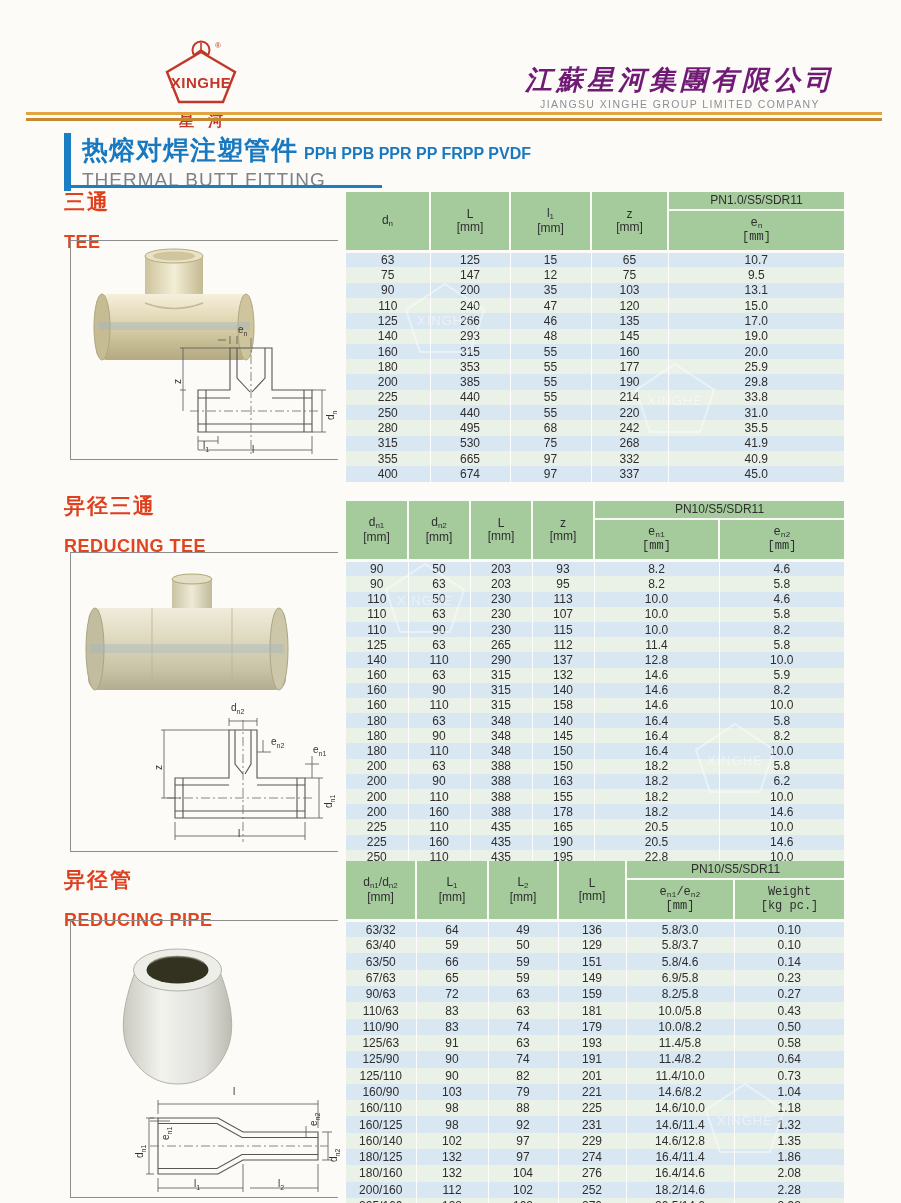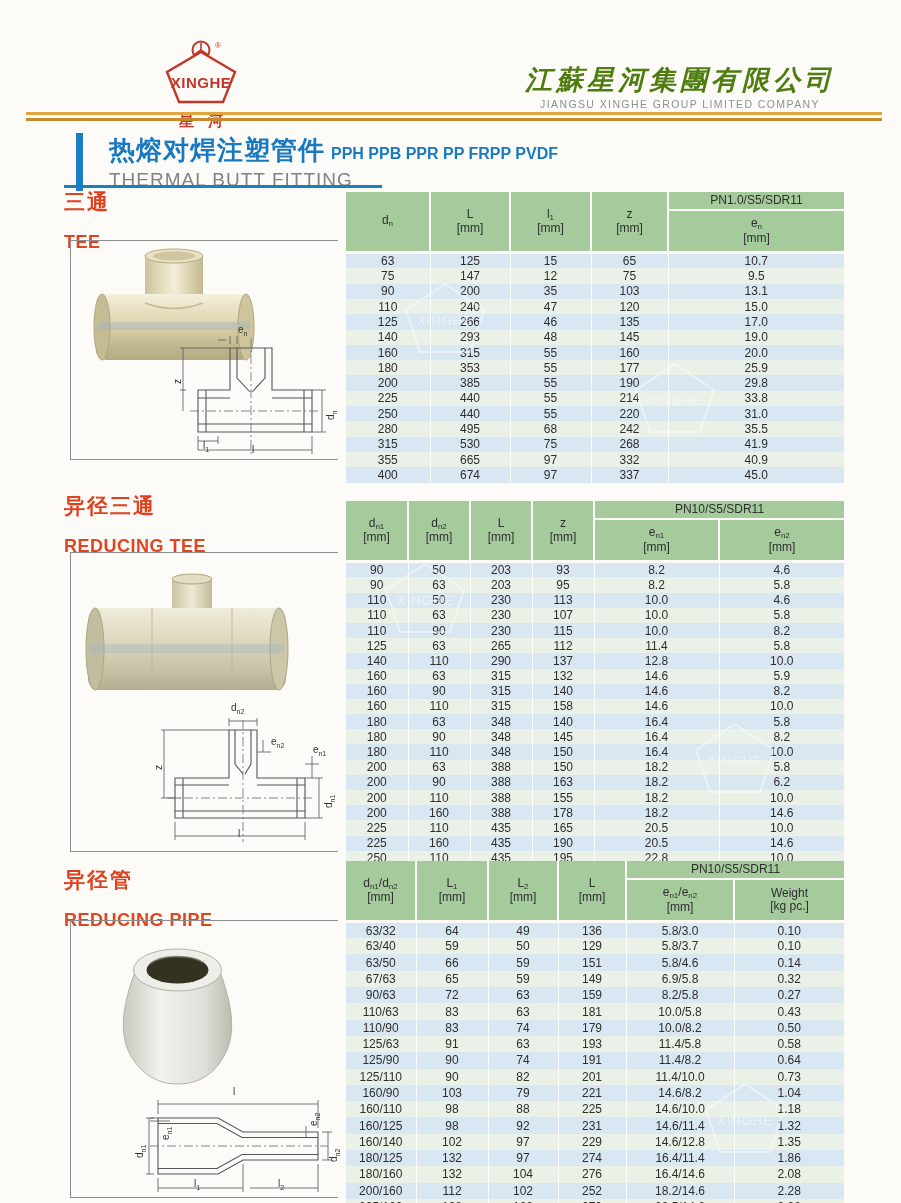--- a/index.html
+++ b/index.html
@@ -4,27 +4,27 @@
 <style>
   * { margin:0; padding:0; box-sizing:border-box; }
   html,body { width:901px; }
   body { font-family:"Liberation Sans","DejaVu Sans",sans-serif; background:#ffffff; }
   #page { position:relative; width:901px; height:1203px; background:#fcfbf8; overflow:hidden; }
 
   
   .logo { position:absolute; left:146px; top:40px; width:110px; text-align:center; }
   .logo .cn { color:#c2372a; font-family:"Liberation Serif","DejaVu Serif",serif; font-weight:bold; font-size:15px; letter-spacing:14px; margin-top:2px; padding-left:14px; }
   .company { position:absolute; left:520px; top:62px; width:320px; text-align:center; }
-  .company .zh { color:#4d7c0f; font-family:"DejaVu Serif","Liberation Serif",serif; font-style:italic; font-weight:bold; font-size:27px; letter-spacing:4px; white-space:nowrap; }
+  .company .zh { color:#701a75; font-family:"DejaVu Serif","Liberation Serif",serif; font-style:italic; font-weight:bold; font-size:27px; letter-spacing:4px; white-space:nowrap; }
   .company .en { color:#8b9095; font-size:10.5px; letter-spacing:1.4px; white-space:nowrap; }
   .orange-rule { position:absolute; left:26px; top:112px; width:856px; height:9px;
      border-top:3px solid #e2a440; border-bottom:3px solid #c8882e; }
 
   
-  .title-block { position:absolute; left:76px; top:133px; border-left:7px solid #1b7ec2; padding-left:26px; }
+  .title-block { position:absolute; left:64px; top:133px; border-left:7px solid #1b7ec2; padding-left:11px; }
   .title-line1 { white-space:nowrap; }
   .title-zh { color:#1879c0; font-weight:bold; font-size:26px; letter-spacing:1px; }
   .title-mat { color:#1879c0; font-weight:bold; font-size:16px; margin-left:6px; }
   .title-en { color:#7e8388; font-size:19px; letter-spacing:1px; margin-top:1px; }
   .title-underline { position:absolute; left:64px; top:185px; width:318px; height:3px; background:#1b7ec2; }
 
   
   .sec-title { position:absolute; left:64px; }
   .sec-title .zh { color:#de3f1d; font-weight:bold; font-size:21px; letter-spacing:2px; }
   .sec-title .en { color:#e0451e; font-weight:bold; font-size:18px; letter-spacing:.5px; margin-top:16px; }
@@ -36,21 +36,21 @@
   .dlb { position:absolute; white-space:nowrap; font-size:10px; color:#333; }
   .dlb sub { font-size:7px; }
   .rot { transform:rotate(-90deg); transform-origin:left top; }
 
   
   .spec-table { position:absolute; left:346px; width:498px; border-collapse:collapse; table-layout:fixed; font-size:12px; color:#2e2e2e; }
   .spec-table th { background:#a5cb9d; font-weight:normal; font-size:12px; line-height:1.12; text-align:center; vertical-align:middle;
      border-right:2px solid #fcfbf8; padding:6px 0; }
   .spec-table th:last-child { border-right:none;margin-left:27px; }
   .spec-table th.group { border-bottom:2px solid #fcfbf8; height:18px; padding:1px 0; }
-  .spec-table th.subh { height:30px; }
+  .spec-table th.subh { height:30px;font-family:Liberation Mono, monospace; }
   .spec-table sub { font-size:8px; vertical-align:-2px; }
   .spec-table td { text-align:center; padding:0; border-right:1px solid rgba(255,255,255,.85); }
   .spec-table td:last-child { border-right:none;text-align:center; }
   .spec-table tbody tr:nth-child(odd)  td { background:#d9e7f2; }
   .spec-table tbody tr:nth-child(even) td { background:#eaf1e7; }
   .spec-table tbody tr:first-child td { border-top:3px solid #fcfbf8; }
   #table-tee tbody tr { height:15.3px; }
   #table-reducing-tee tbody tr { height:15.2px; }
   #table-reducing-pipe tbody tr { height:16.3px; }
 
@@ -625,21 +625,21 @@
           <td>151</td>
           <td>5.8/4.6</td>
           <td>0.14</td>
         </tr>
         <tr>
           <td>67/63</td>
           <td>65</td>
           <td>59</td>
           <td>149</td>
           <td>6.9/5.8</td>
-          <td>0.32</td>
+          <td>0.23</td>
         </tr>
         <tr>
           <td>90/63</td>
           <td>72</td>
           <td>63</td>
           <td>159</td>
           <td>8.2/5.8</td>
           <td>0.27</td>
         </tr>
         <tr>

